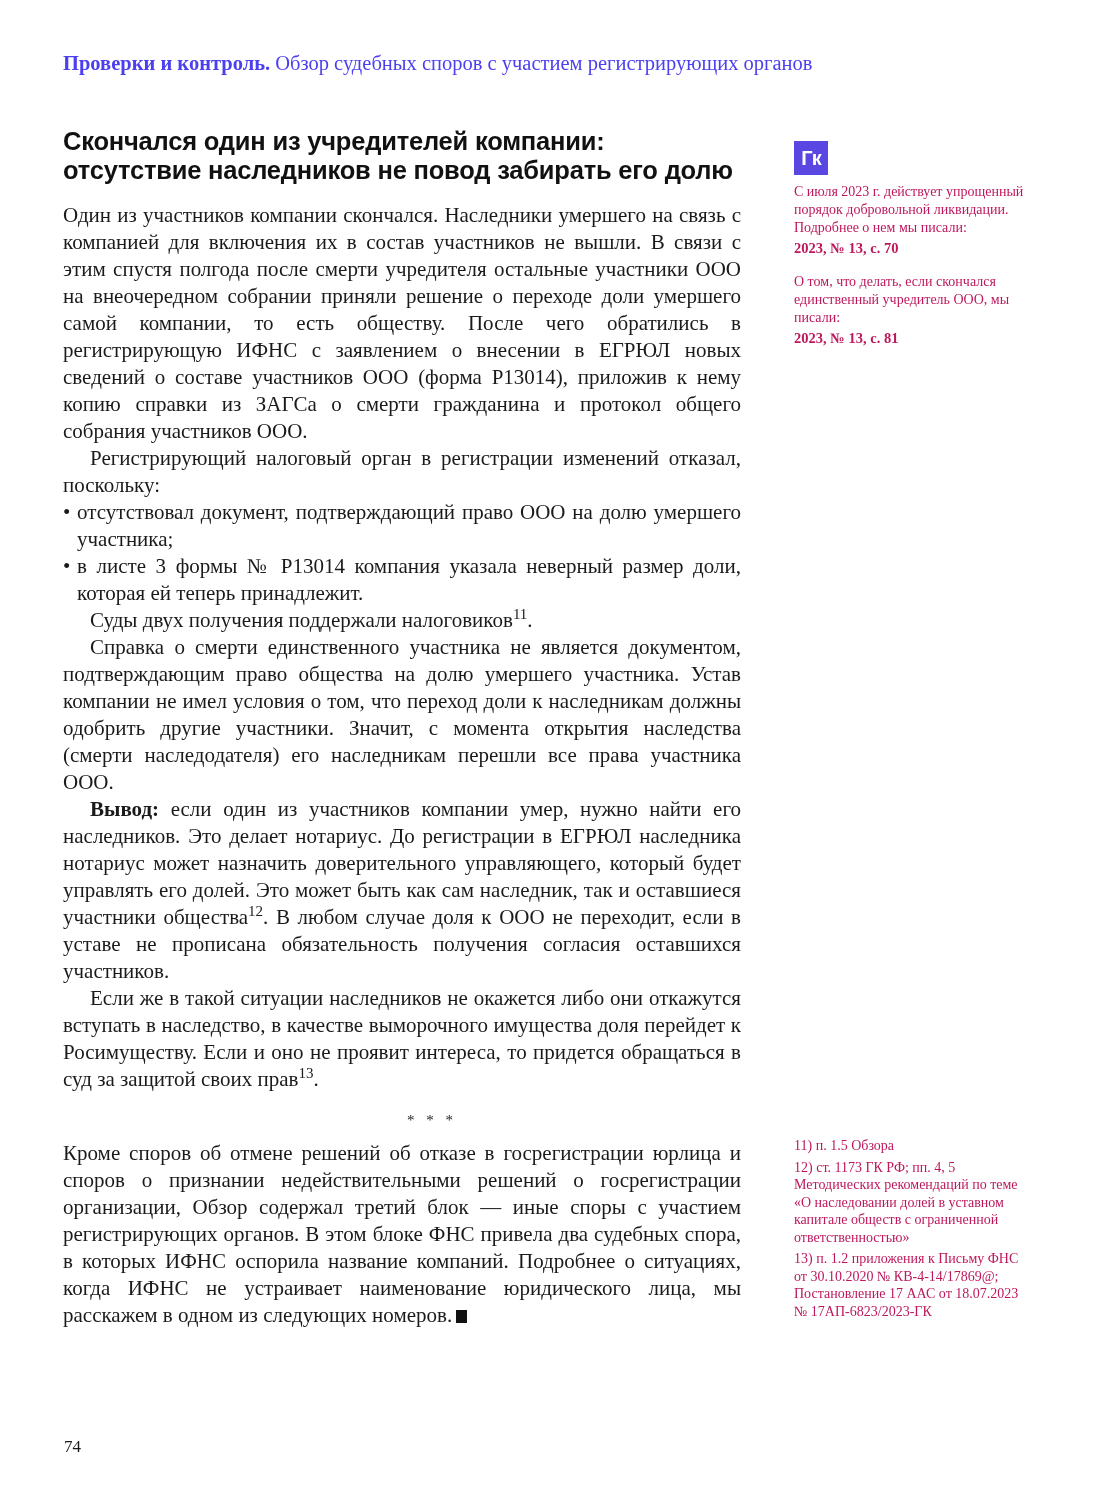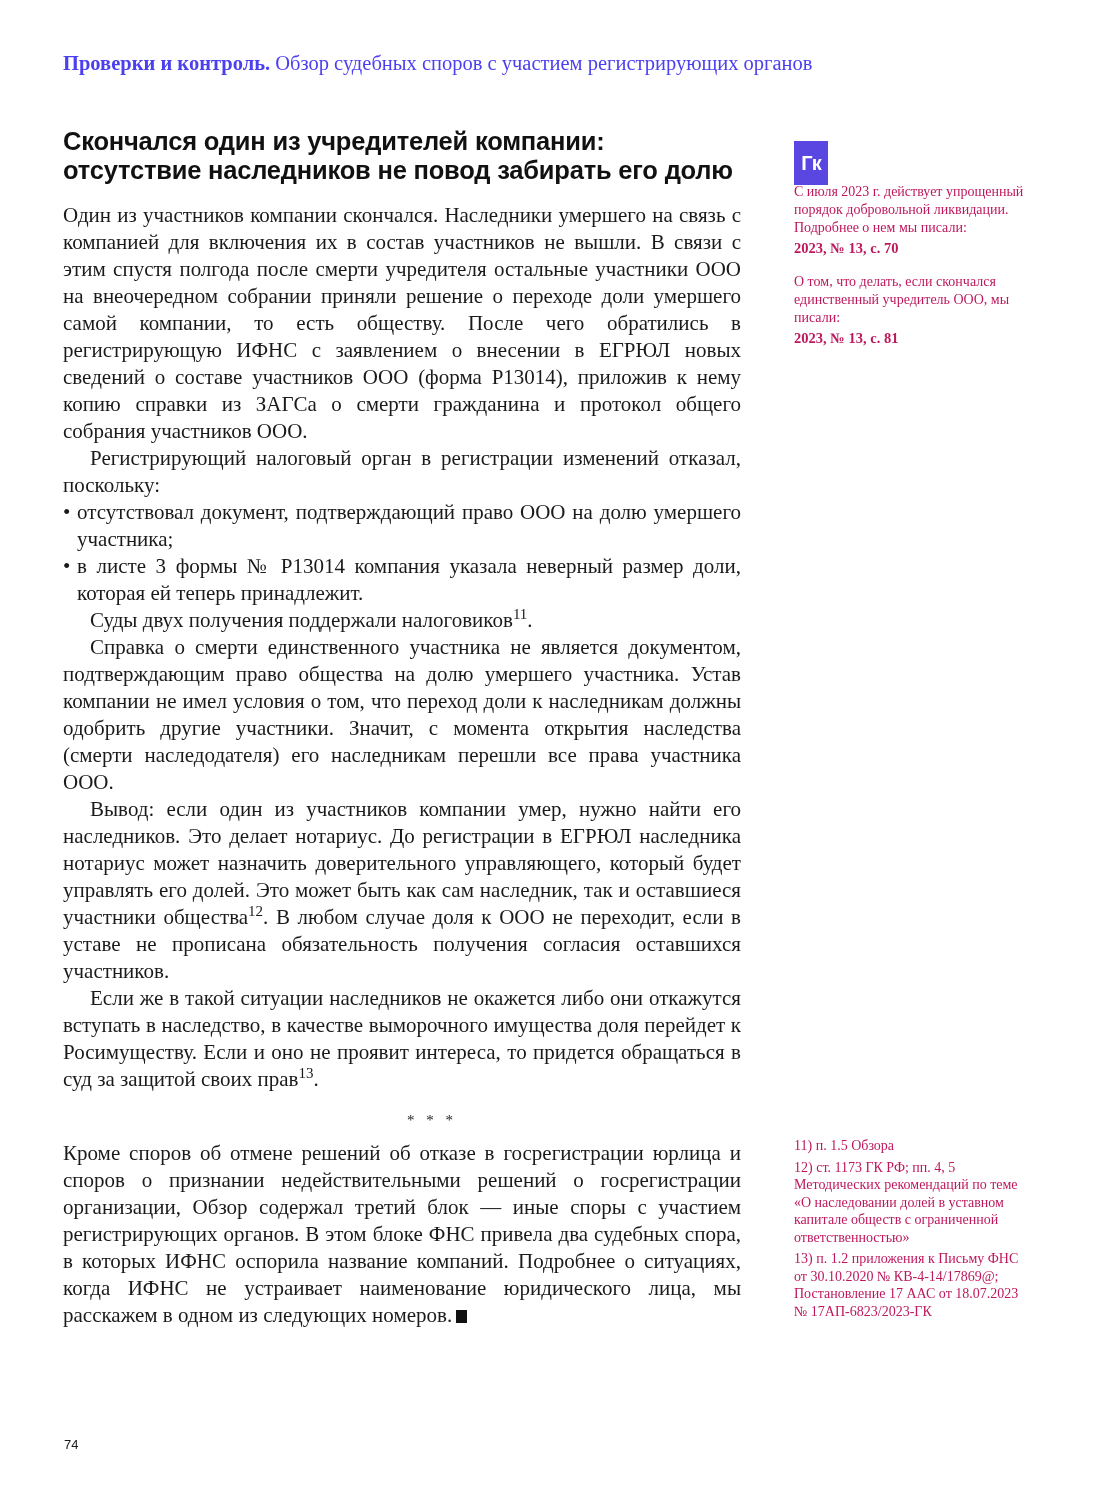--- a/index.html
+++ b/index.html
@@ -3,36 +3,36 @@
 <meta charset="utf-8">
 <style>
   html, body { margin: 0; padding: 0; background: #ffffff; }
   body { width: 1104px; height: 1500px; position: relative; overflow: hidden; color: #1a1a1a; font-family: "Liberation Serif", "DejaVu Serif", serif; }
   .running-head { position: absolute; left: 63px; top: 52px; font-size: 20.5px; color: #4b3ff0; white-space: nowrap; }
   .running-head .rh-bold { font-weight: bold; text-align: center; }
   .main { position: absolute; left: 63px; top: 127px; width: 678px; }
   .title { font-family: "Liberation Sans", "DejaVu Sans", sans-serif; font-weight: bold; font-size: 25.5px; line-height: 28.5px; margin: 0 0 18px 0; letter-spacing: -0.2px; color: #111; }
   .p { font-size: 21px; line-height: 27px; text-align: justify; margin: 0; hyphens: auto; }
   .p.indent { text-indent: 27px; }
-  .p .b { font-weight: normal; }
+  .p .b { font-weight: bold; }
   .p sup { font-size: 15px; line-height: 0; vertical-align: super; }
   ul.bullets { list-style: none; margin: 0; padding: 0; }
   ul.bullets li { font-size: 21px; line-height: 27px; text-align: justify; padding-left: 14px; position: relative; }
   ul.bullets li::before { content: "•"; position: absolute; left: 0; top: 0; }
   .stars { text-align: center; font-size: 15px; line-height: 27px; margin: 14px 0 6px 60px; letter-spacing: 4px; }
   .endmark { display: inline-block; width: 11px; height: 13px; background: #111; vertical-align: -1px; margin-left: 4px; }
   .side { position: absolute; left: 794px; width: 230px; font-size: 14px; line-height: 18px; color: #be185d; }
-  .logo { position: absolute; left: 794px; top: 141px; width: 34px; height: 44px; background: #5a46e0; display: flex; align-items: center; justify-content: center; }
+  .logo { position: absolute; left: 794px; top: 141px; width: 34px; height: 34px; background: #5a46e0; display: flex; align-items: center; justify-content: center; }
   .logo span { color: #fff; font-family: "Liberation Sans", "DejaVu Sans", sans-serif; font-weight: bold; font-size: 20px; letter-spacing: -1px; }
   .side-note { margin: 0 0 16px 0; }
   .side-ref { font-weight: bold; font-size: 14.5px; display: block; margin-top: 2px; }
   .footnotes { top: 1137px; font-size: 14px; line-height: 17.5px; }
   .fn { margin-bottom: 4px; }
   .fn .num { font-weight: normal; text-align: center; }
-  .page-number { position: absolute; left: 64px; top: 1437px; font-family: Liberation Sans, sans-serif; font-size: 13px; color: #1a1a1a; }
+  .page-number { position: absolute; left: 64px; top: 1437px; font-family: Liberation Serif, serif; font-size: 17px; color: #1a1a1a; }
 </style>
 </head>
 <body>
 
 <div class="running-head">
   <span class="rh-bold">Проверки и контроль.</span>
   <span>Обзор судебных споров с участием регистрирующих органов</span>
 </div>
 
 <div class="main">

